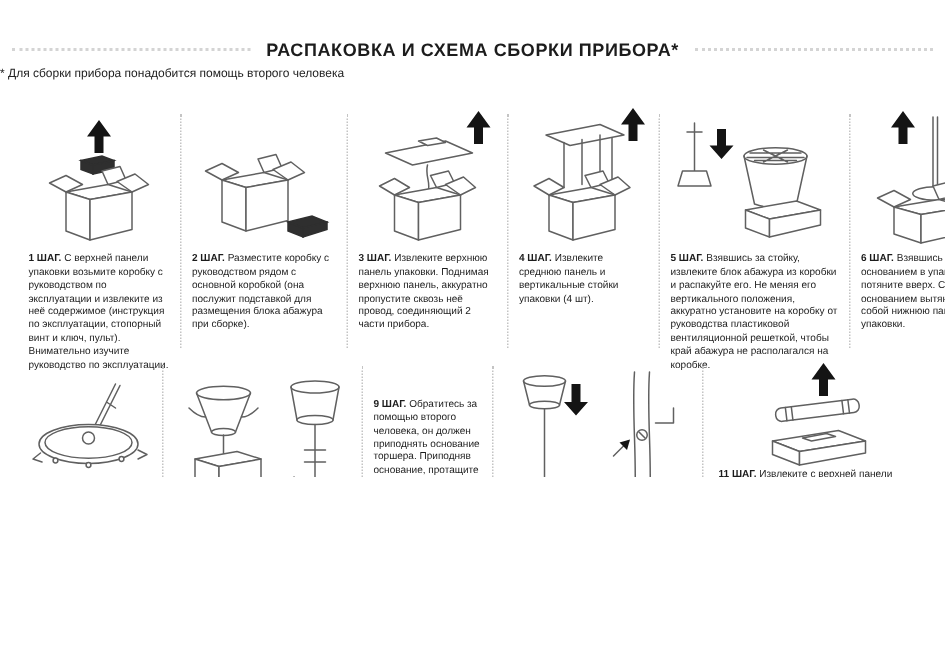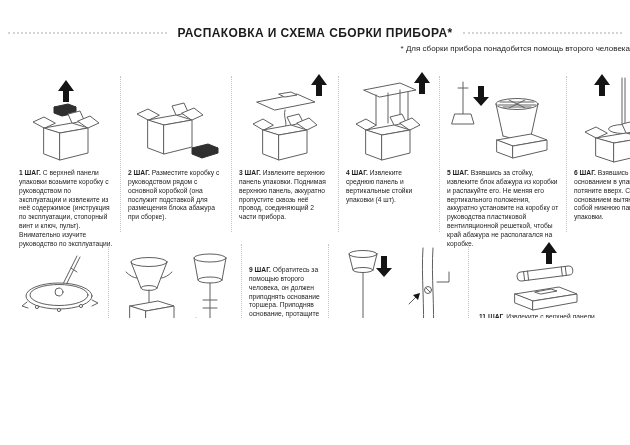--- a/index.html
+++ b/index.html
@@ -5,21 +5,21 @@
   *{margin:0;padding:0;box-sizing:border-box}
   html,body{background:#fff}
   .page{position:relative;width:630px;height:318px;background:#fff;overflow:hidden;
         font-family:"Liberation Sans",sans-serif;color:#1c1c1c}
 
   
   .header{position:absolute;top:26px;left:0;right:0}
   .title-line{display:flex;align-items:center;gap:10px;margin:0 8px}
   .dots{flex:1;height:0;border-top:2px dotted #d4d4d4}
   .title{font-size:12px;font-weight:bold;letter-spacing:.4px;white-space:nowrap}
-  .subtitle{text-align:right;font-size:8px;margin-top:4px;color:#222}
+  .subtitle{text-align:left;font-size:8px;margin-top:4px;color:#222}
 
   
   .row{position:absolute;left:12px;right:12px;display:flex;align-items:stretch}
   .row1{top:76px;height:156px}
   .row2{top:244px;height:172px}
   .step{padding:0 7px;border-right:1px dotted #c4c4c4;display:flex;flex-direction:column}
   .row .step:last-child{border-right:none}
 
   .illus{display:flex;justify-content:center;align-items:flex-end}
   .row1 .illus{height:88px;flex:none}

